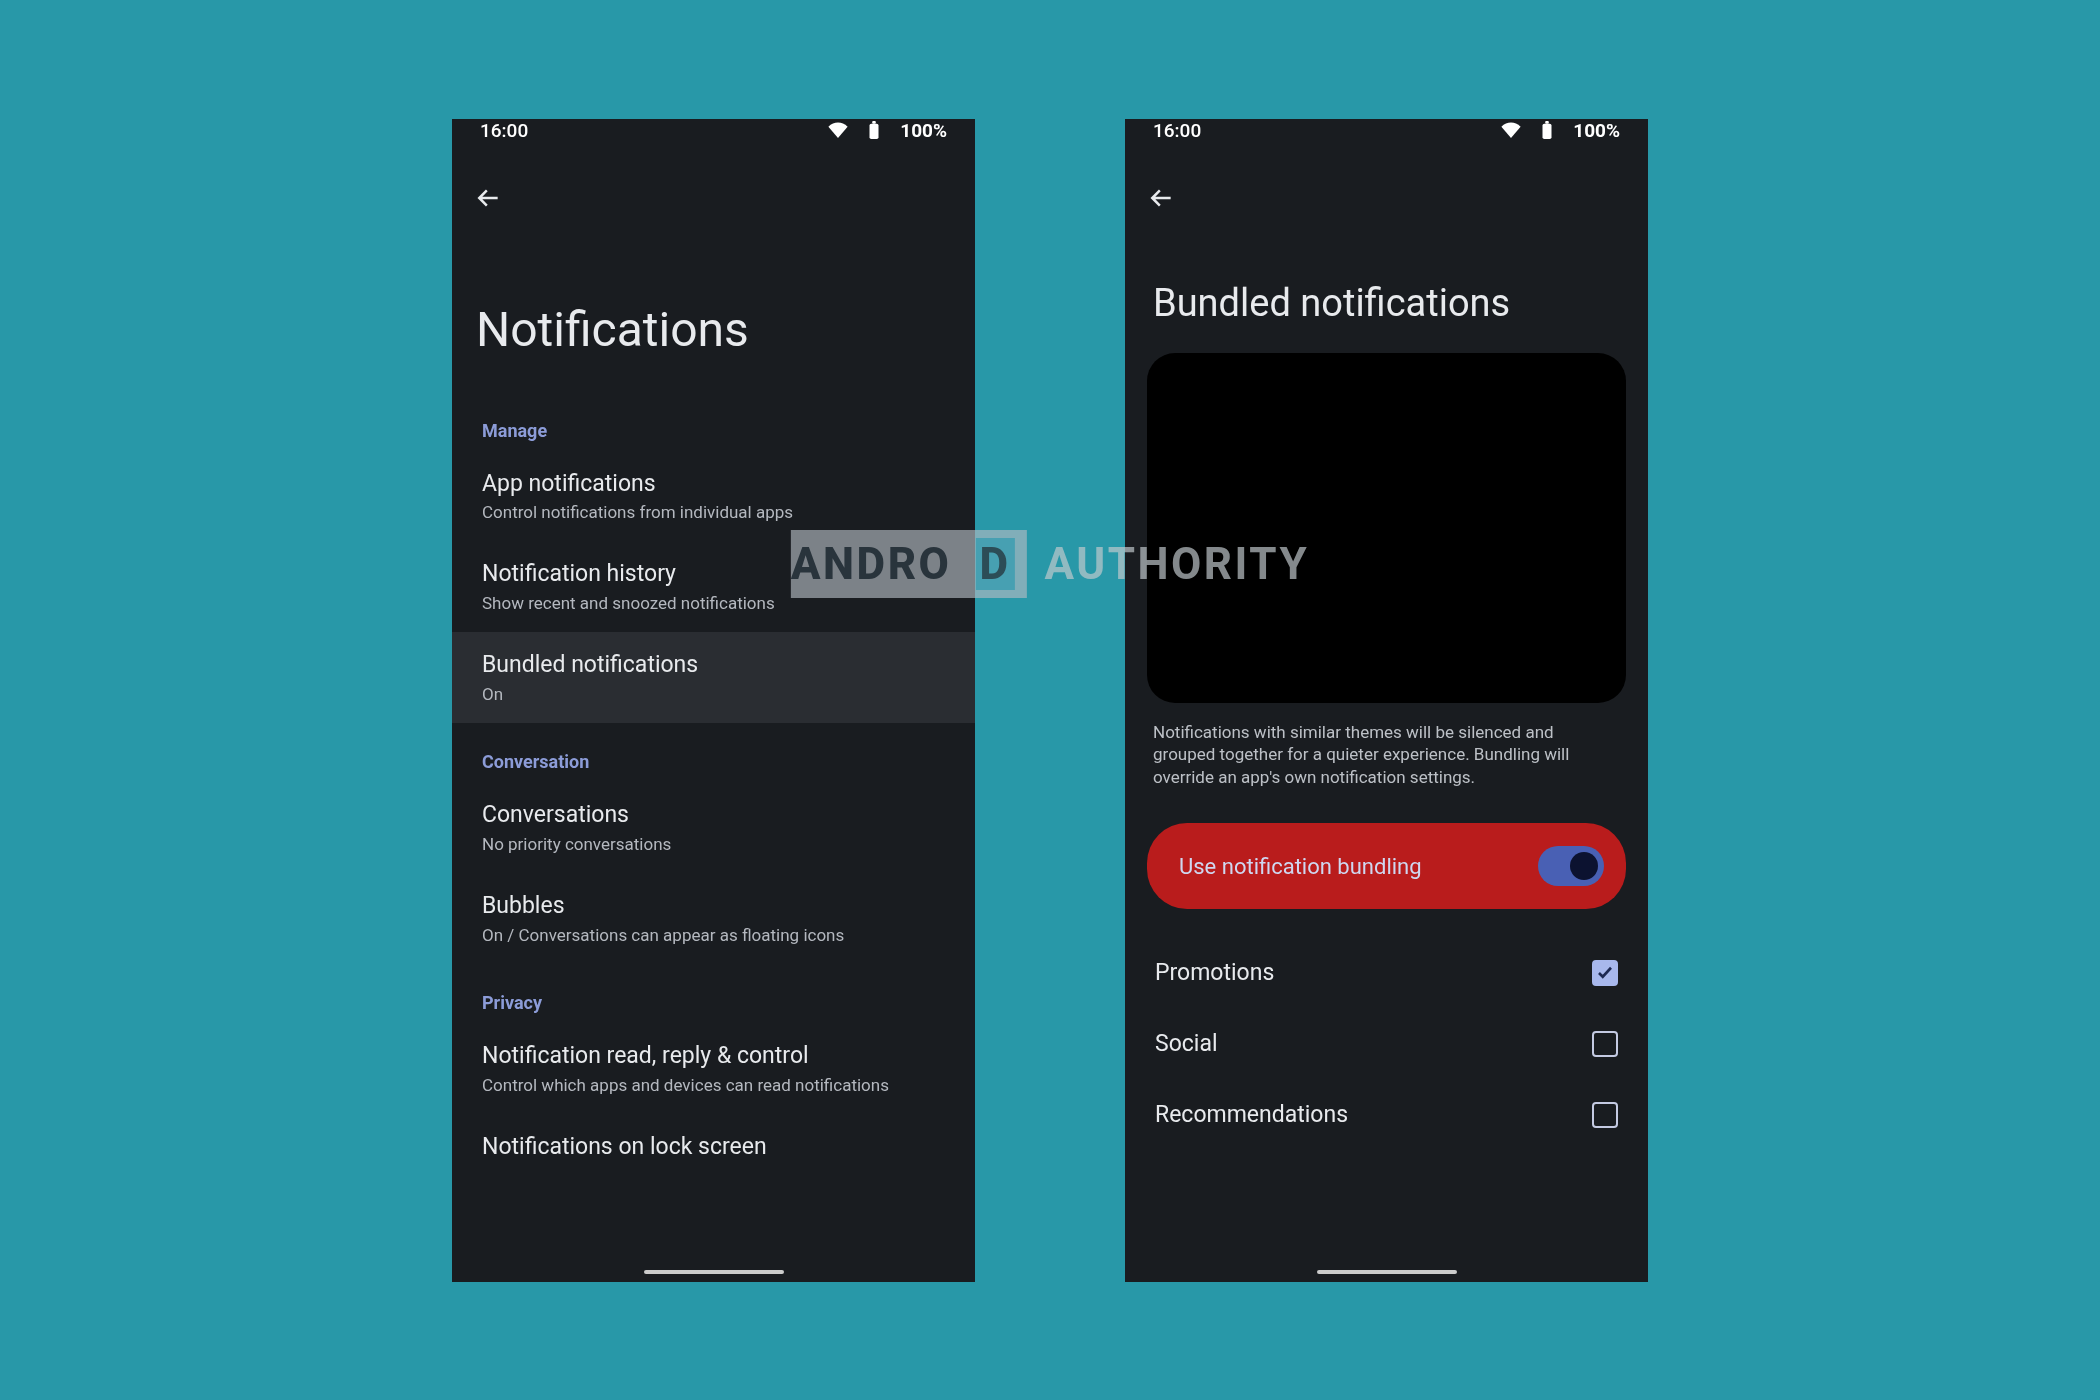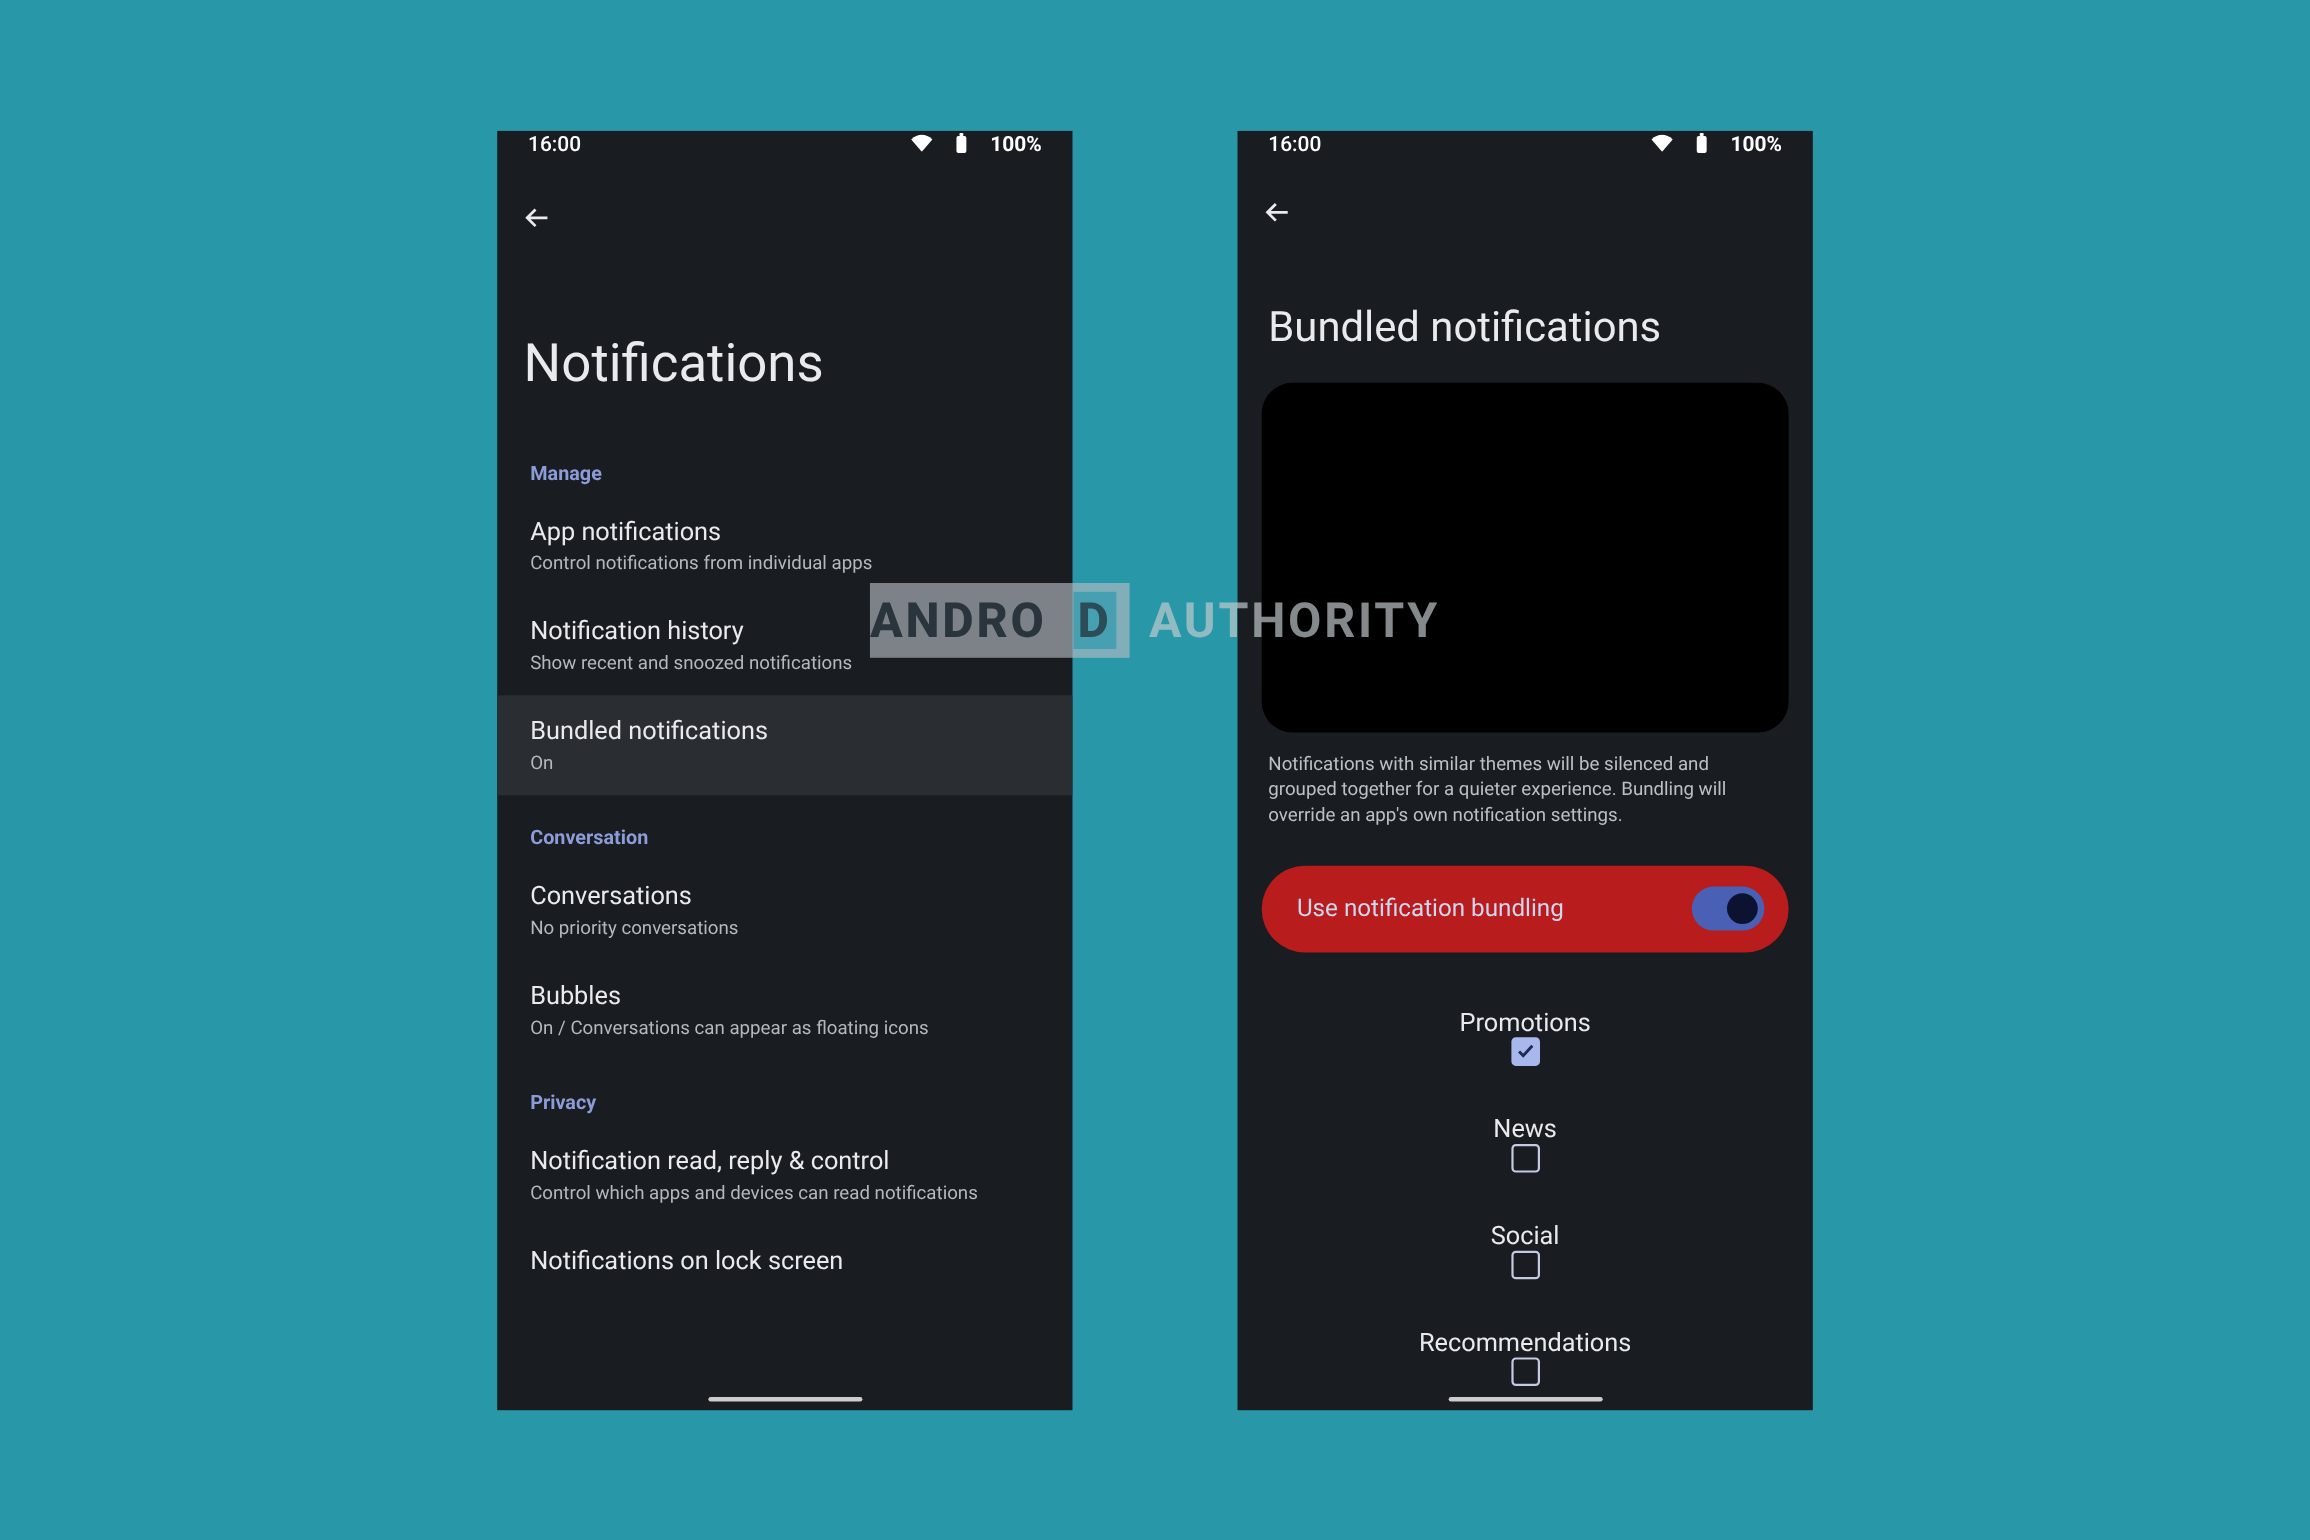--- a/index.html
+++ b/index.html
@@ -119,22 +119,22 @@
     height: 28px;
     border-radius: 50%;
     background: #0c1230;
     position: absolute;
     top: 6px;
     right: 6px;
   }
   .checkbox-row {
     display: flex;
     align-items: center;
+    justify-content: space-between;
     padding: 22px 30px;
-    flex-direction: column;
   }
   .checkbox-label {
     font-size: 23px;
     color: #e8eaed;
   }
   .checkbox {
     width: 26px;
     height: 26px;
     border: 2.5px solid #c4cae2;
     border-radius: 4px;
@@ -281,24 +281,20 @@
 
   <div class="checkbox-row">
     <span class="checkbox-label">Promotions</span>
     <span class="checkbox checked">
       <svg width="18" height="18" viewBox="0 0 24 24">
           <path fill="none" stroke="#1e2a52" stroke-width="3.5" d="M4 12l5 5 11-12"></path>
         </svg>
     </span>
   </div>
   <div class="checkbox-row">
-    <span class="checkbox-label">News</span>
-    <span class="checkbox"></span>
-  </div>
-  <div class="checkbox-row">
     <span class="checkbox-label">Social</span>
     <span class="checkbox"></span>
   </div>
   <div class="checkbox-row">
     <span class="checkbox-label">Recommendations</span>
     <span class="checkbox"></span>
   </div>
   <div class="bottom-nav-line"></div>
 </div>
 

